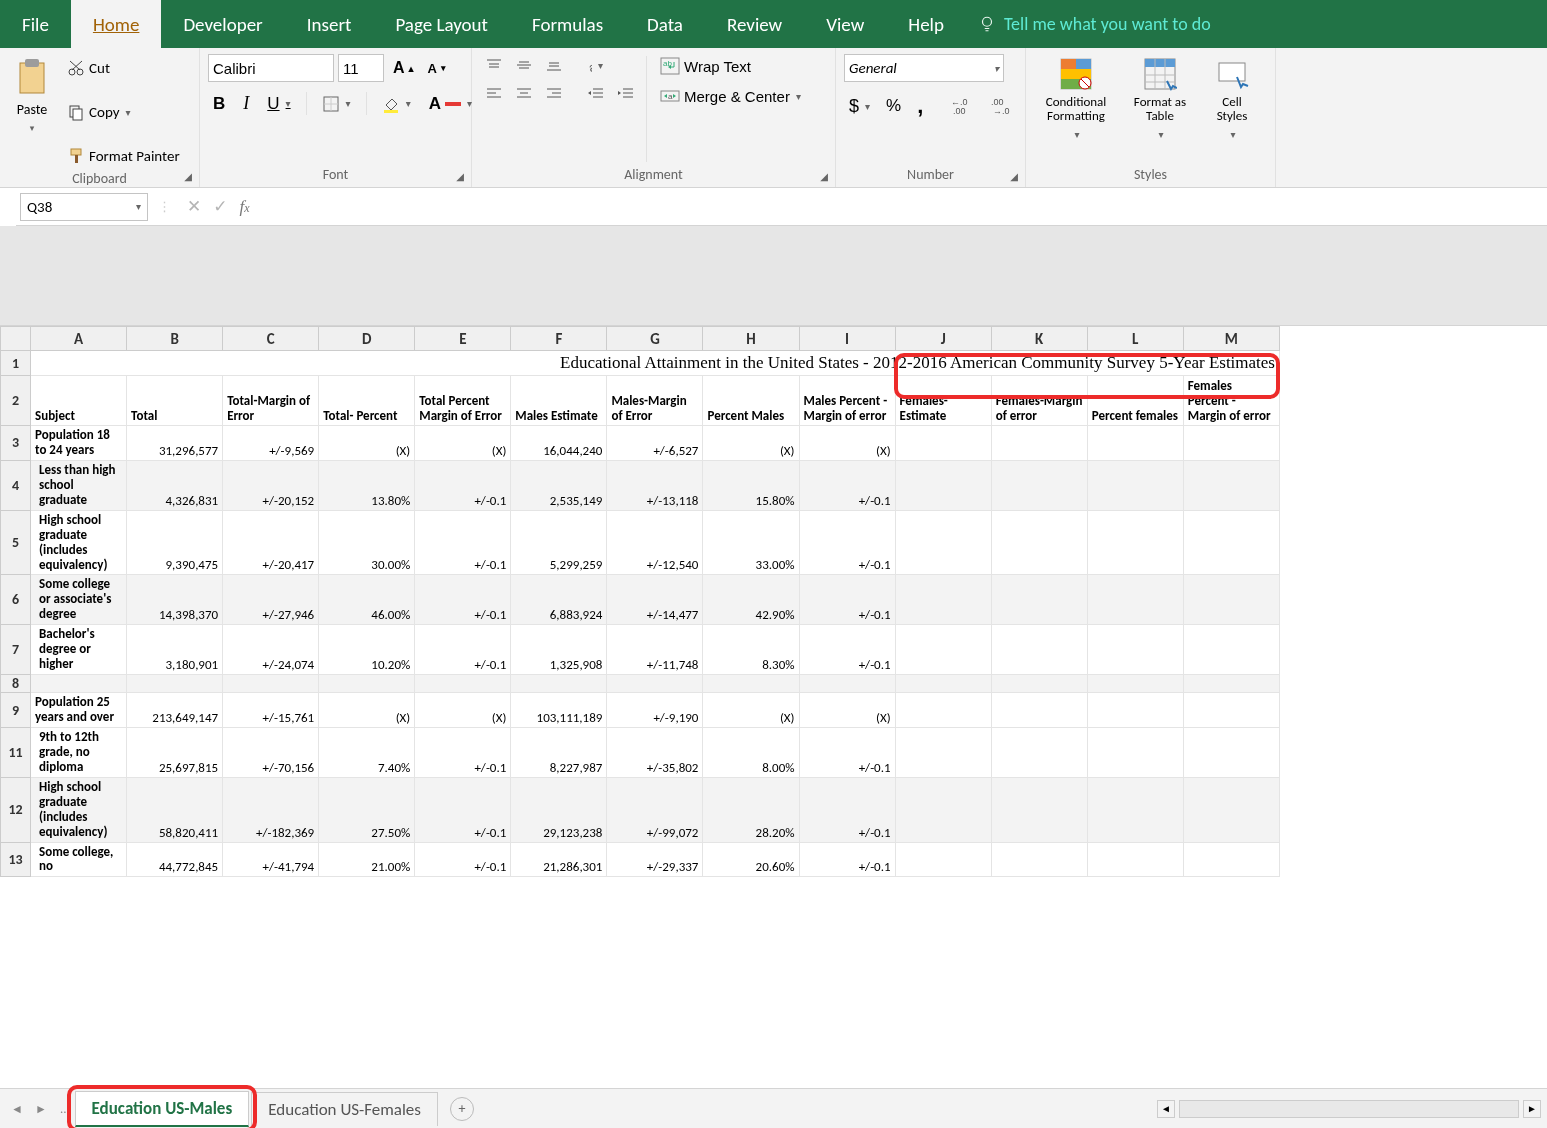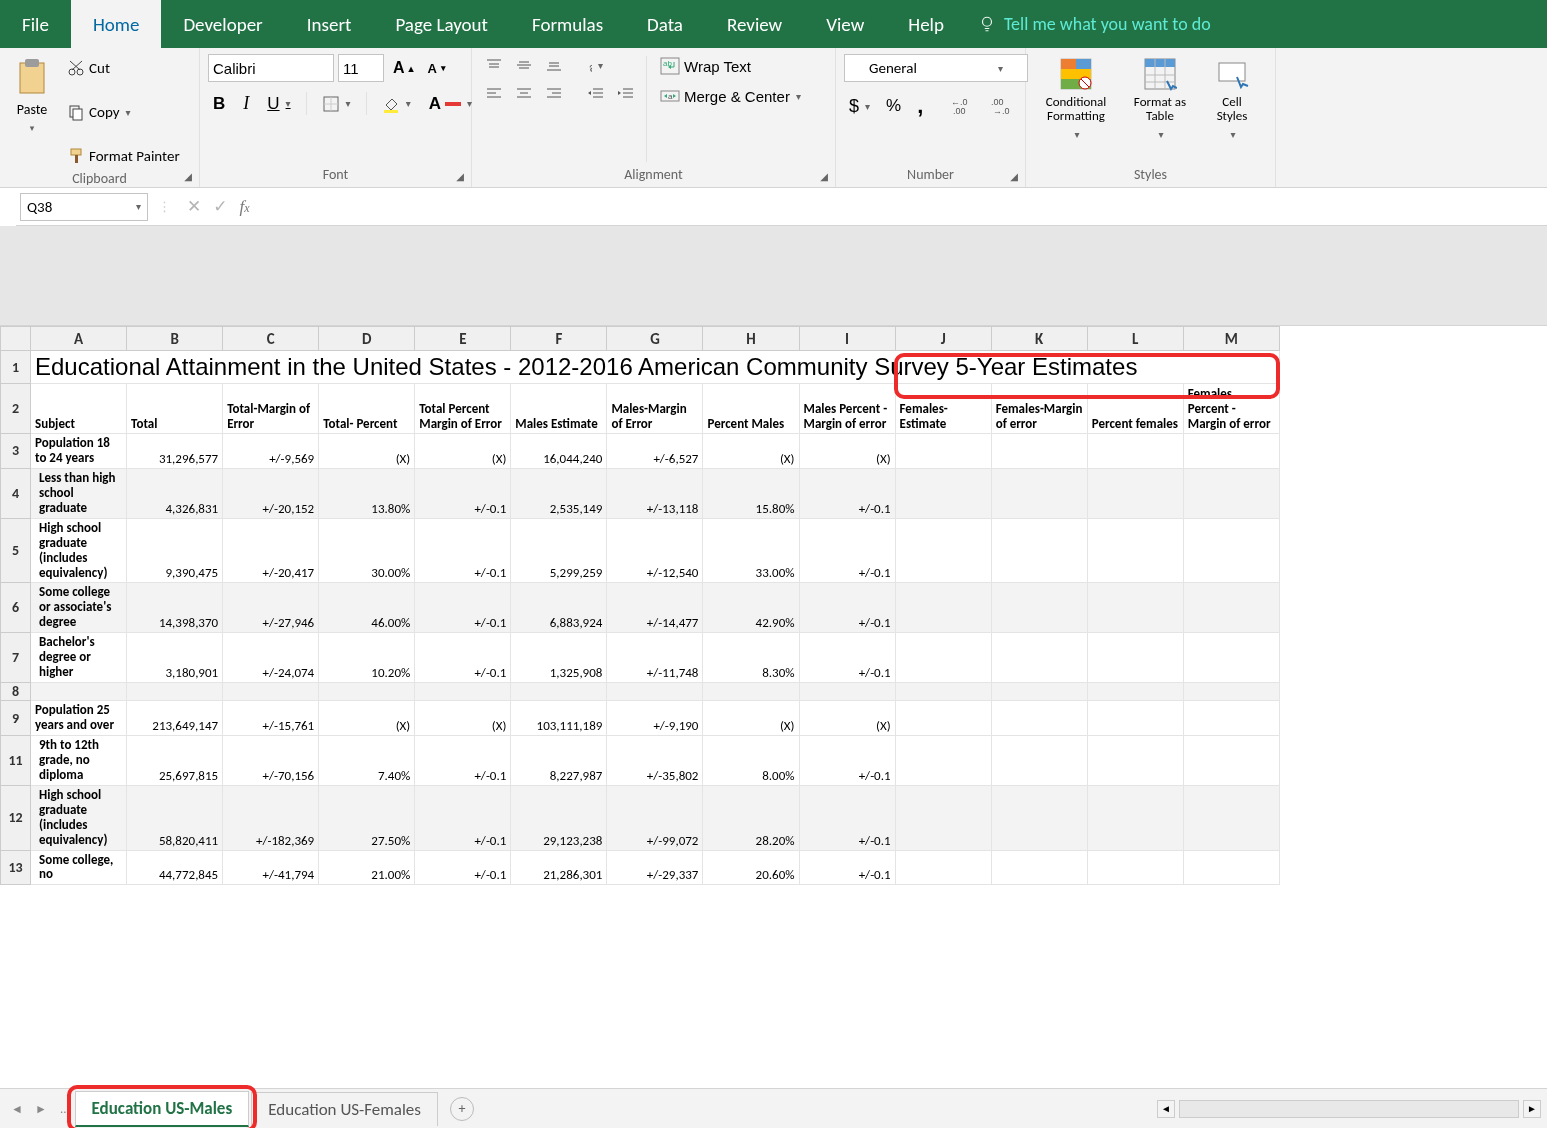--- a/index.html
+++ b/index.html
@@ -1,21 +1,21 @@
 <!DOCTYPE html>
 <html><head>
 <meta charset="utf-8">
 <style>
 * { box-sizing: border-box; margin: 0; padding: 0; }
 body { font-family: "Segoe UI", Calibri, Arial, sans-serif; font-size: 13px; background: #fff; overflow: hidden; width: 1547px; height: 1128px; }
 
 
 .ribbon-tabs { background: #217346; display: flex; align-items: stretch; height: 48px; color: #fff; }
 .ribbon-tab { padding: 0 22px; display: flex; align-items: center; font-size: 19px; cursor: pointer; }
-.ribbon-tab.active { background: #f3f3f3; color: #0369a1; font-weight: 400; }
+.ribbon-tab.active { background: #f3f3f3; color: #a16207; font-weight: 400; text-decoration: underline; }
 .tell-me { display: flex; align-items: center; gap: 8px; font-size: 18px; color: #5eead4; padding-left: 12px; }
 .bulb { width: 18px; height: 18px; }
 
 
 .ribbon-body { background: #f3f3f3; border-bottom: 1px solid #d4d4d4; height: 140px; display: flex; position: relative; }
 .group { border-right: 1px solid #e1e1e1; padding: 6px 8px 4px 8px; display: flex; flex-direction: column; justify-content: space-between; }
 .group-label { text-align: center; color: #666; font-size: 14px; padding-top: 2px; }
 .group-content { display: flex; gap: 6px; flex: 1; align-items: flex-start; }
 .vstack { display: flex; flex-direction: column; gap: 2px; }
 .hstack { display: flex; align-items: center; gap: 4px; }
@@ -32,40 +32,40 @@
 .inc-dec { font-size: 16px; font-weight: bold; padding: 2px 4px; }
 .bold { font-weight: bold; font-size: 17px; }
 .italic { font-style: italic; font-family: 'Times New Roman', serif; font-size: 18px; }
 .underline { text-decoration: underline; font-size: 17px; }
 
 
 .align-btn { width: 26px; height: 22px; display: inline-flex; align-items: center; justify-content: center; }
 .align-btn svg { width: 18px; height: 14px; }
 
 
-.num-format { width: 184px; height: 28px; border: 1px solid #c4c4c4; background: #fff; padding: 0 24px; font-size: 15px; display: flex; justify-content: space-between; align-items: center; }
+.num-format { width: 160px; height: 28px; border: 1px solid #c4c4c4; background: #fff; padding: 0 4px; font-size: 15px; display: flex; justify-content: space-between; align-items: center; font-style: italic; }
 
 
 .fx-bar { display: flex; align-items: center; height: 38px; border-bottom: 1px solid #d4d4d4; background: #fff; margin-left: 16px; }
 .name-box { width: 128px; border: 1px solid #c4c4c4; margin: 4px; height: 28px; display: flex; align-items: center; justify-content: space-between; padding: 0 6px; font-size: 15px; }
 .fx-btns { display: flex; gap: 12px; padding: 0 10px; color: #b5b5b5; font-size: 17px; align-items: center; }
 .fx-label { font-style: italic; font-family: 'Times New Roman', serif; font-size: 17px; color: #787878; }
 .formula-input { flex: 1; border: none; height: 28px; font-size: 15px; padding: 0 6px; outline: none; }
 
 
 .blank-gap { height: 100px; background: #e6e6e6; border-bottom: 1px solid #d4d4d4; }
 
 
 .grid-wrap { position: relative; overflow: auto; height: 580px; }
 table.grid { border-collapse: collapse; width: 1280px; table-layout: fixed; }
 .corner { width: 30px; height: 24px; background: #f0f0f0; border: 1px solid #ccc; position: sticky; left: 0; top: 0; z-index: 5; }
 .colhdr { background: #f0f0f0; border: 1px solid #ccc; text-align: center; font-size: 15px; color: #333; height: 24px; position: sticky; top: 0; z-index: 3; }
 .rowhdr { background: #f0f0f0; border: 1px solid #ccc; text-align: center; font-size: 14px; color: #333; width: 30px; position: sticky; left: 0; z-index: 2; }
 td.cell { border: 1px solid #e4e4e4; padding: 2px 4px; font-size: 13px; vertical-align: bottom; white-space: normal; overflow: hidden; }
-.title-row td.cell { font-size: 24px; font-family: Liberation Sans, sans-serif; border: 1px solid #e4e4e4; text-align: left; white-space: nowrap; }
+.title-row td.cell { font-size: 17px; font-family: Liberation Serif, serif; border: 1px solid #e4e4e4; text-align: right; white-space: nowrap; }
 .hdr-row td.cell { font-weight: bold; vertical-align: bottom; background: #fff; }
 .subject { font-weight: bold; font-size: 12px; line-height: 1.15; }
 .indent .subject { padding-left: 8px; }
 .num { text-align: right; }
 .stripe-even { background: #f3f3f3; }
 .stripe-odd { background: #fff; }
 
 
 .hl-red { position: absolute; border: 4px solid #ed2b2a; border-radius: 10px; pointer-events: none; z-index: 20; }
 

